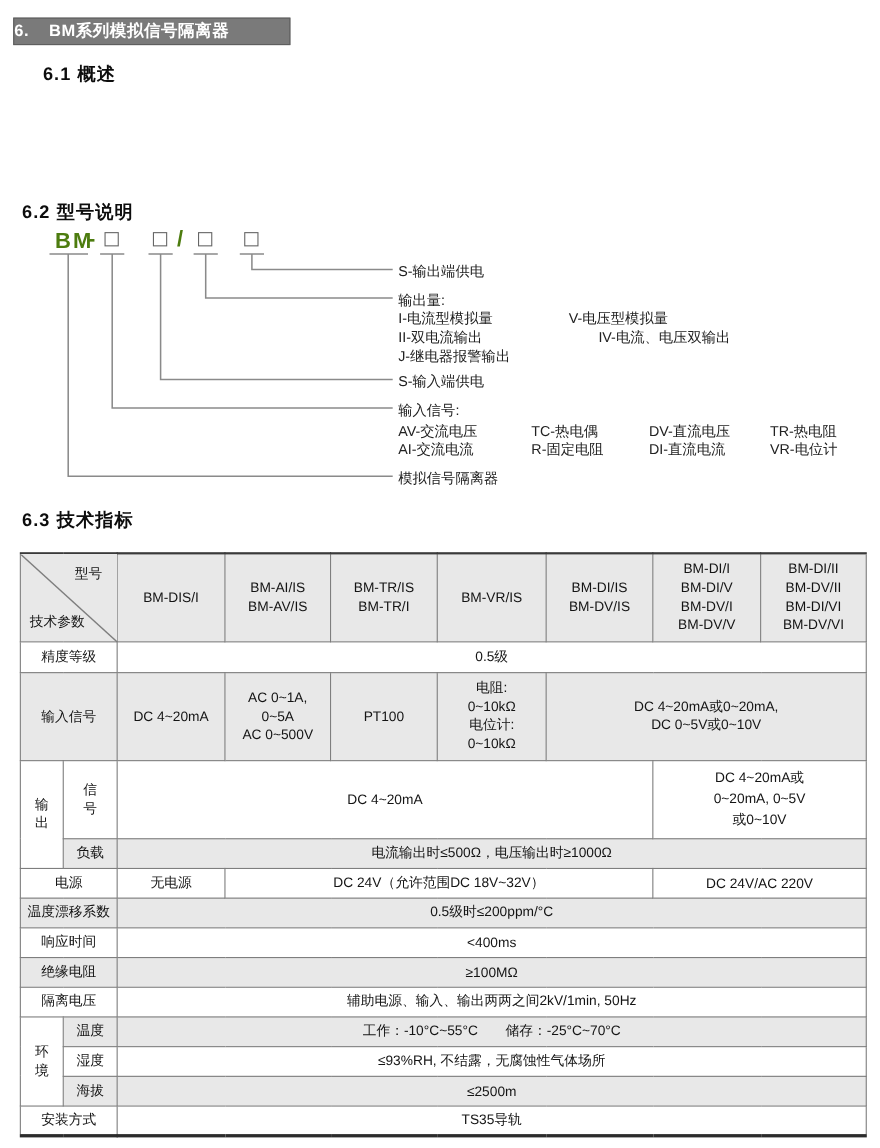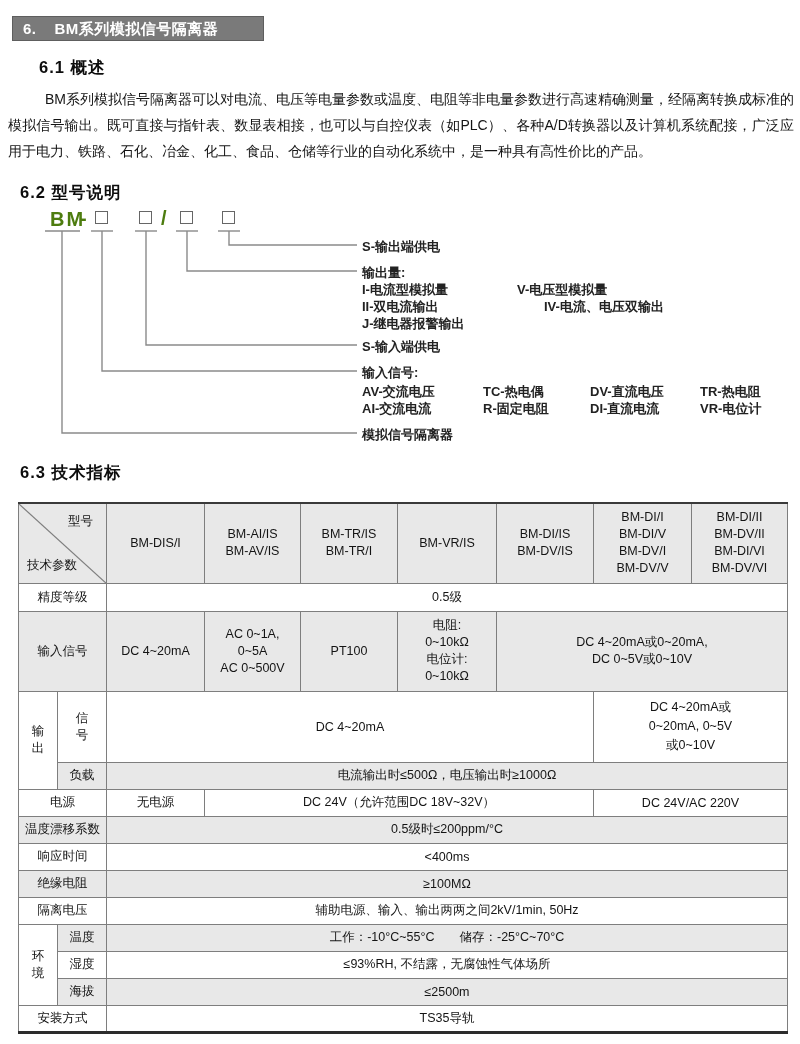--- a/index.html
+++ b/index.html
@@ -2,34 +2,34 @@
 <html><head>
 <meta charset="utf-8">
 <style>
   * { margin:0; padding:0; box-sizing:border-box; }
   html,body { width:800px; height:1044px; background:#fff; font-family:"Liberation Sans","DejaVu Sans",sans-serif; color:#111; }
   #page { position:relative; width:800px; height:1044px; background:#fff; overflow:hidden; }
 
   
   .title-bar { position:absolute; left:12px; top:16px; width:252px; height:25px;
     background:#7a7a7a; border:1px solid #5e5e5e; color:#fff; font-weight:bold;
-    font-size:15px; line-height:23px; padding-left:10px; letter-spacing:.5px; }
+    font-size:15px; line-height:23px; letter-spacing:.5px; }
   .title-bar .num { margin-right:18px; }
 
   .h2 { position:absolute; left:20px; font-size:16.5px; font-weight:bold; color:#0d0d0d; letter-spacing:1px; }
 
   .para { position:absolute; left:8px; top:86px; width:786px; font-size:14px; line-height:26px;
     text-align:justify; text-indent:37px; color:#141414; }
 
   
   .diagram { position:absolute; left:0; top:203px; width:800px; height:250px; }
   .diagram svg { position:absolute; left:0; top:0; }
   .dg-txt { position:absolute; font-size:20px; font-weight:bold; color:#4d7c0f; }
   .dg-box { position:absolute; width:13px; height:13px; border:1.5px solid #666; background:#fff; }
-  .dg-lab { position:absolute; font-size:13px; color:#222; white-space:nowrap;font-weight:bold; }
+  .dg-lab { position:absolute; font-size:13px; color:#222; white-space:nowrap; }
 
   
   table.spec { position:absolute; left:18px; top:502px; width:769px; border-collapse:collapse;
     table-layout:fixed; font-size:12.5px; color:#141414; }
   table.spec { border-top:2px solid #3a3a3a; border-bottom:3px solid #2c2c2c; }
   table.spec td { border:1px solid #7e7e7e; text-align:center; vertical-align:middle; padding:2px 3px; }
   td.g { background:#e8e8e8; }
   .pre { white-space:pre-line; line-height:17px; }
   .lab { font-size:12.5px; }
   tr.hrow  { height:80px;border-radius:18px; } tr.r28 { height:28px;margin-left:32px; } tr.r80 { height:80px; }
@@ -43,21 +43,20 @@
 </head>
 <body>
 
 <div id="page">
 
   <div class="title-bar">
     <span class="num">6.</span><span>BM系列模拟信号隔离器</span>
   </div>
 
   <div class="h2" style="top:57px;margin-left:19px;">6.1 概述</div>
-  <div class="para">BM系列模拟信号隔离器可以对电流、电压等电量参数或温度、电阻等非电量参数进行高速精确测量，经隔离转换成标准的模拟信号输出。既可直接与指针表、数显表相接，也可以与自控仪表（如PLC）、各种A/D转换器以及计算机系统配接，广泛应用于电力、铁路、石化、冶金、化工、食品、仓储等行业的自动化系统中，是一种具有高性价比的产品。</div>
 
   <div class="h2" style="top:182px;">6.2 型号说明</div>
 
   <div class="diagram">
     <svg width="800" height="250" viewBox="0 0 800 250">
       <g stroke="#8a8a8a" stroke-width="1.4" fill="none">
         <line x1="45" y1="28" x2="80" y2="28"></line>
         <line x1="91" y1="28" x2="113" y2="28"></line>
         <line x1="135" y1="28" x2="157" y2="28"></line>
         <line x1="176" y1="28" x2="198" y2="28"></line>

